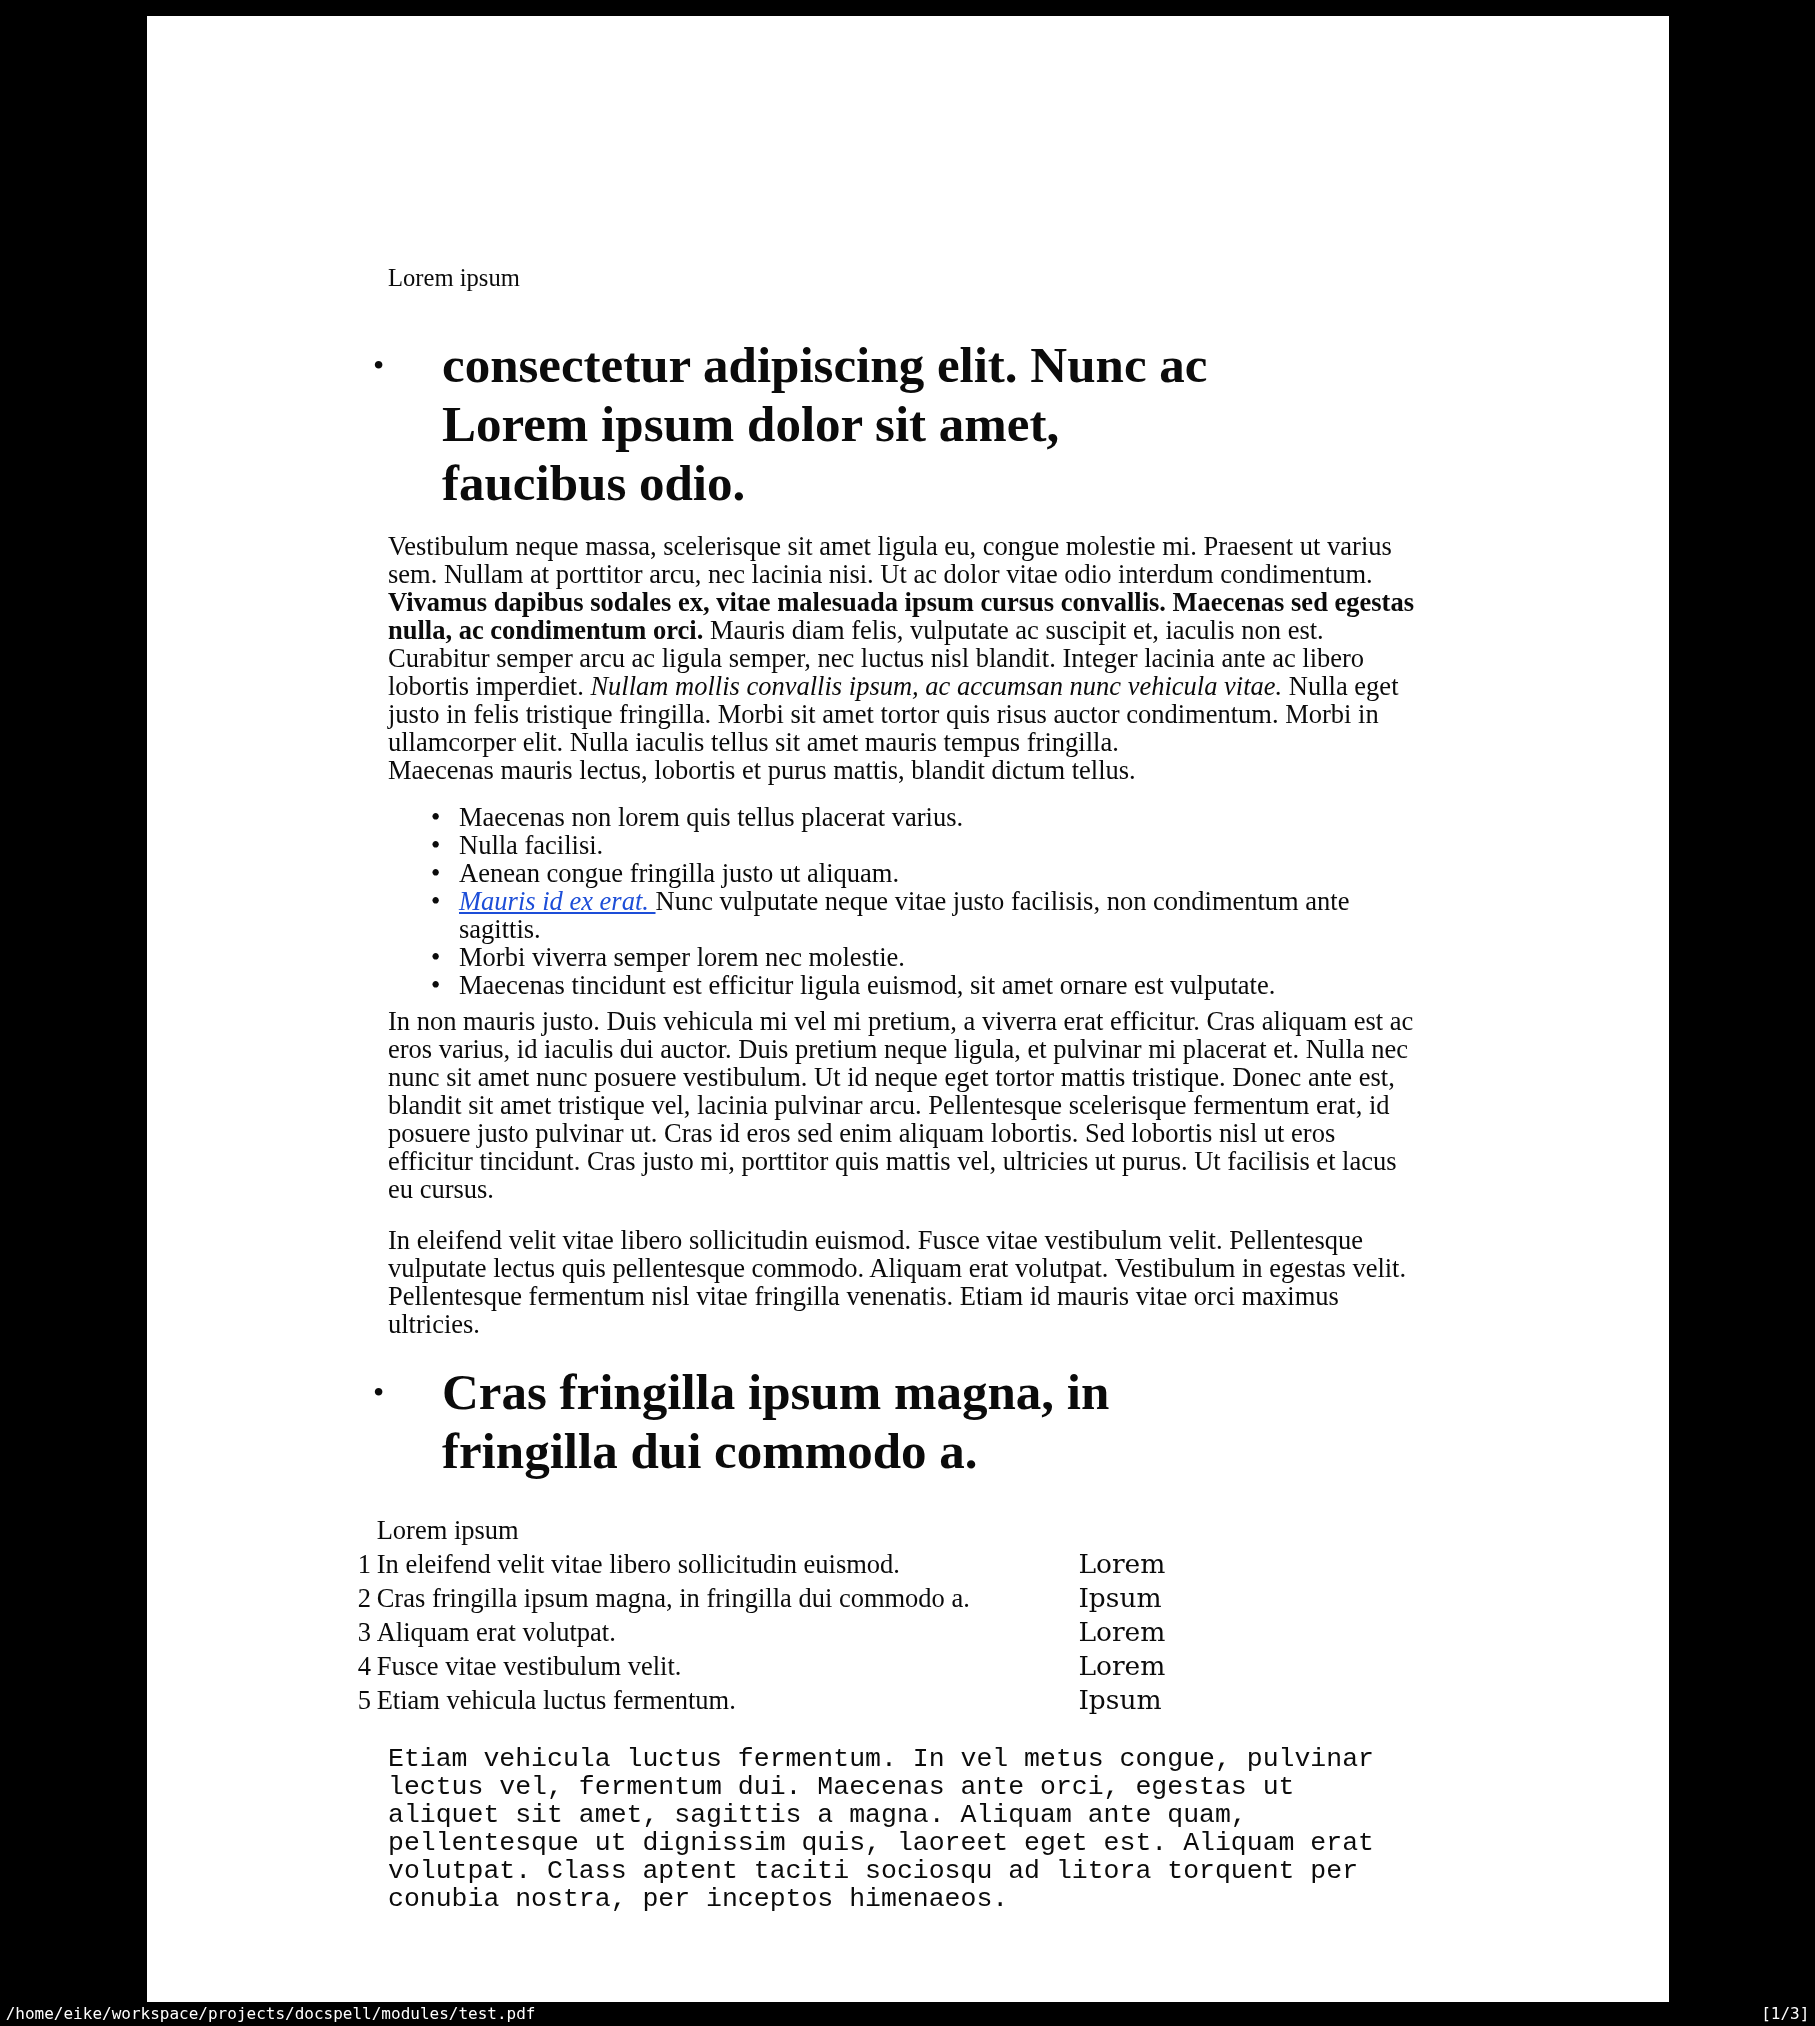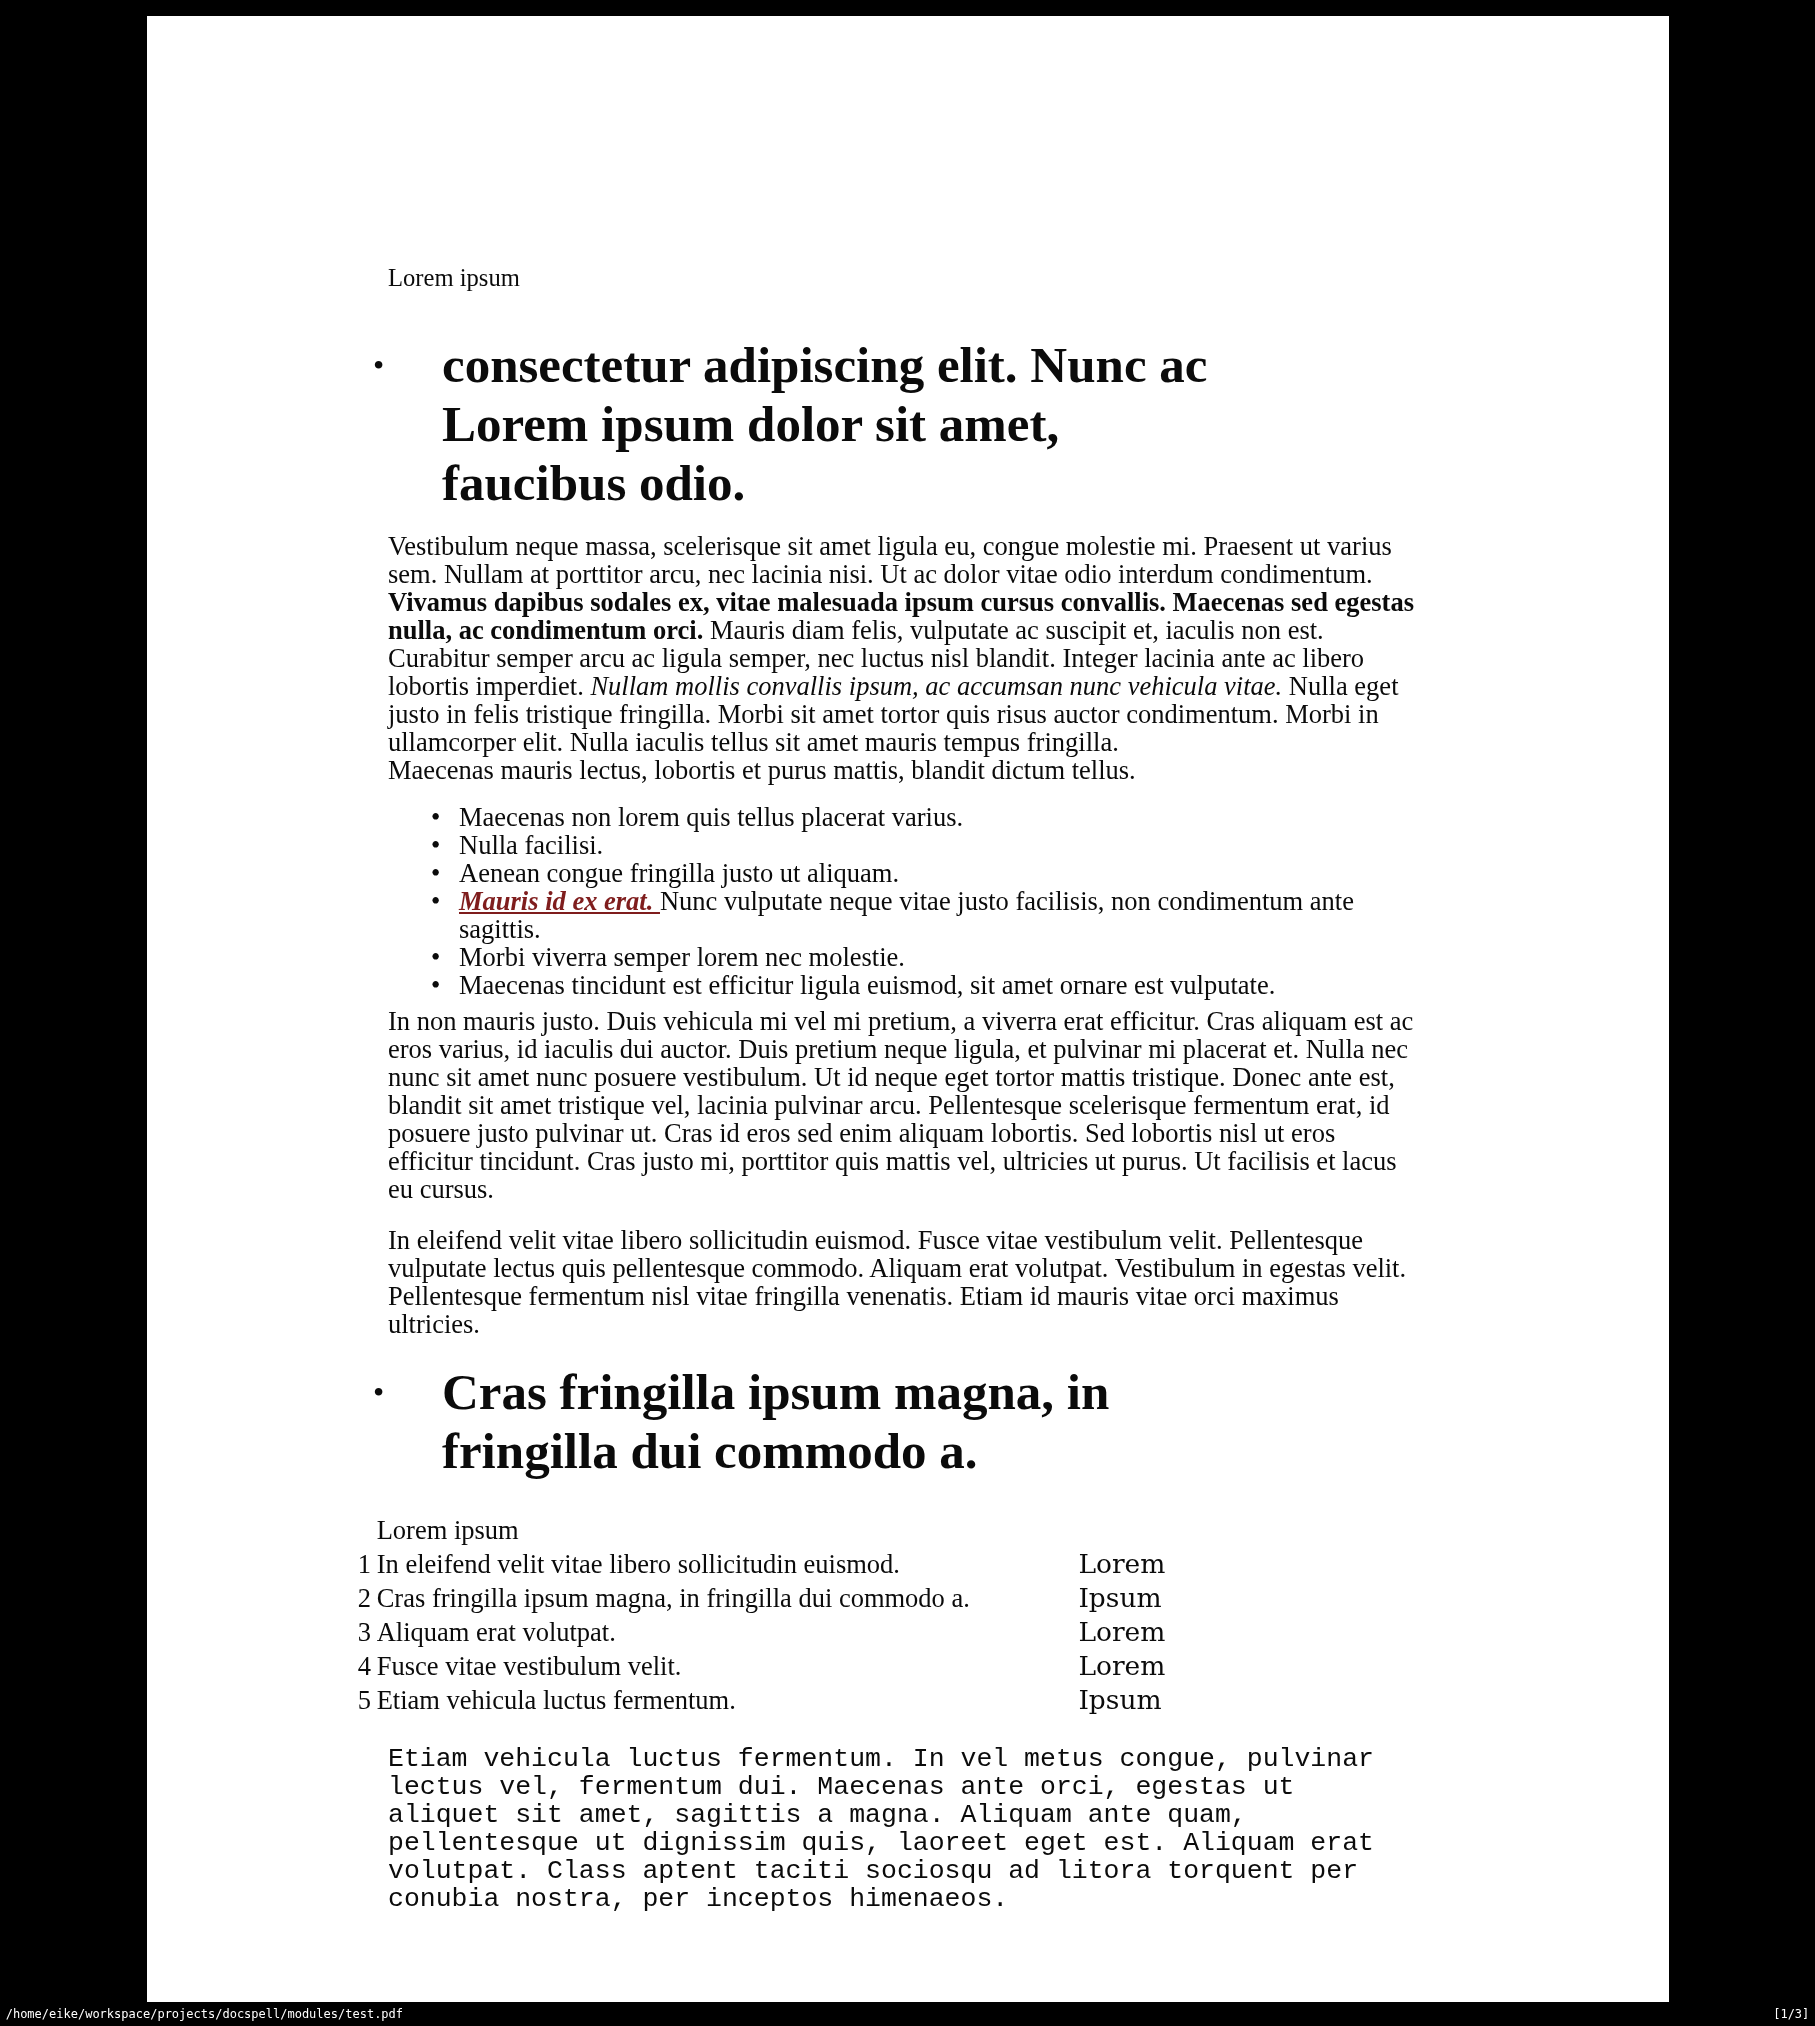--- a/index.html
+++ b/index.html
@@ -20,33 +20,33 @@
   .para{margin:0;}
   .p1{margin-top:19px;}
   .p2{}
   .p3{margin-top:8px;}
   .p4{margin-top:23px;}
   .p5{margin-top:28px;font-family:Liberation Mono, monospace;}
 
   .seg-normal{font-weight:normal;}
   .seg-bold{font-weight:bold;}
   .seg-italic{font-style:italic;}
-  .seg-link{color:#7f1d1d;font-style:italic;text-decoration:underline;cursor:pointer;font-weight:bold;}
+  .seg-link{color:#1d4ed8;font-style:italic;text-decoration:underline;cursor:pointer;}
 
   .blist{margin-top:19px;}
   .list-item{position:relative;padding-left:71px;}
   .li-bullet{position:absolute;left:43px;top:0;}
 
   .dtable{margin-left:-40px;margin-top:32px;width:1073px;}
   .t-row{display:grid;grid-template-columns:23px 696px auto;column-gap:5.7px;height:34px;line-height:34px;}
   .t-num{text-align:right;}
   .t-c2{font-family:"DejaVu Serif",serif;}
 
   .statusbar{position:absolute;left:0;top:2002px;width:1815px;height:24px;background:#000;
-             color:#fff;font-family:"DejaVu Sans Mono",monospace;font-size:12px;line-height:24px;
+             color:#fff;font-family:"DejaVu Sans Mono",monospace;font-size:16px;line-height:24px;
              display:flex;justify-content:space-between;box-sizing:border-box;padding:0 5.7px;}
 </style>
 </head>
 <body>
 
 <div class="page">
   <div class="content">
 
     <div class="doc-label">Lorem ipsum</div>
 

